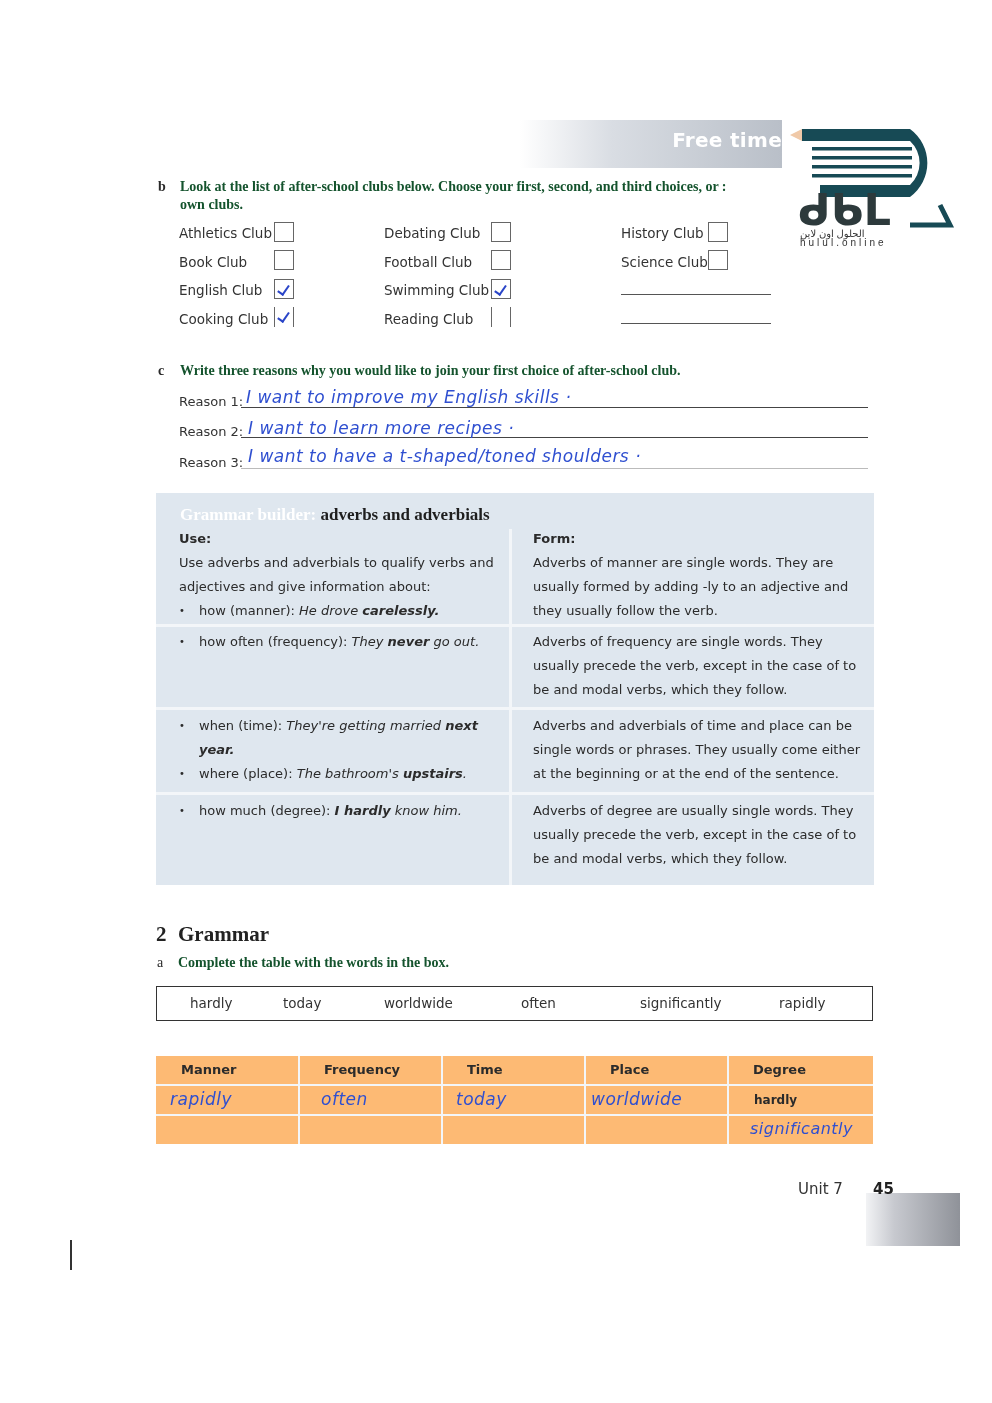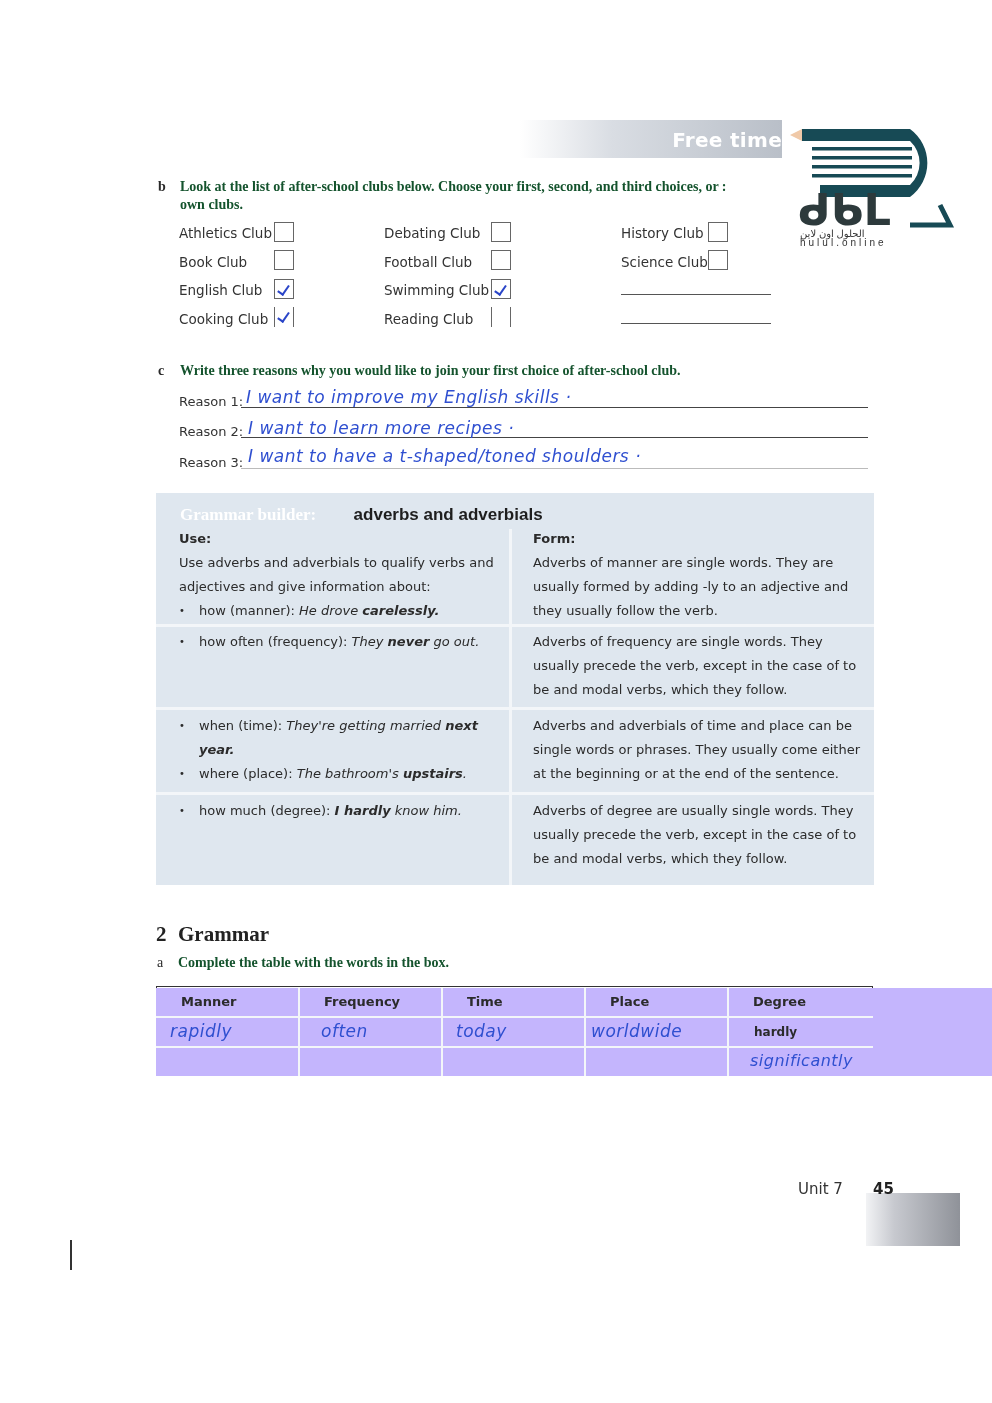--- a/index.html
+++ b/index.html
@@ -1,21 +1,21 @@
 <!DOCTYPE html>
 <html><head>
 <meta charset="utf-8">
 <style>
   html, body { margin:0; padding:0; }
   body { width:992px; height:1403px; background:#ffffff; position:relative; overflow:hidden;
          font-family:"Liberation Sans", sans-serif; color:#2a2a2a; }
   .abs { position:absolute; }
 
   
-  .banner { left:520px; top:120px; width:262px; height:38px;
+  .banner { left:520px; top:120px; width:262px; height:48px;
             background:linear-gradient(90deg, rgba(255,255,255,0) 0%, #d9dde3 35%, #b9bfc8 100%); }
   .banner-title { right:0; top:8px; color:#ffffff; font-weight:bold; font-size:20px; font-family:"DejaVu Sans", sans-serif; letter-spacing:0.3px; }
 
   
   .logo { left:790px; top:125px; width:170px; height:125px; }
 
   .serif { font-family:"Liberation Serif", serif; }
   .task-letter { font-weight:bold; font-size:14px; }
   .task-text { font-size:14px; font-weight:bold; color:#14532d; }
 
@@ -26,35 +26,35 @@
   .cb.partial { border-top:none; border-bottom:none; }
   .blank-line { height:1px; background:#555; width:150px; }
 
   .reason-label { font-size:13px; color:#333; font-family:"DejaVu Sans", sans-serif; }
   .reason-line { height:1px; background:#444; }
   .hand { color:#2f4fd0; font-family:"DejaVu Sans", sans-serif; font-size:17px; letter-spacing:0.5px; font-style:italic; font-weight:normal; }
 
   
   .gb { left:156px; top:493px; width:718px; height:392px; background:#dfe7ef; }
   .gb-title-a { color:#ffffff; font-weight:bold; font-size:17px; font-family:"Liberation Serif", serif; }
-  .gb-title-b { color:#1e1e1e; font-weight:bold; font-size:17px; font-family:Liberation Sans, sans-serif;margin-left:33px; }
+  .gb-title-b { color:#1e1e1e; font-weight:bold; font-size:17px; font-family:Liberation Serif, serif; }
   .gb-cell { position:absolute; box-sizing:border-box; font-size:13px; line-height:24px; color:#2b2b2b; font-family:"DejaVu Sans", sans-serif; }
   .gb-divider-h { position:absolute; height:3px; background:#f3f6f9; }
   .gb-divider-v { position:absolute; width:3px; background:#f3f6f9; }
   .gb-head { font-weight:bold; }
   .bullet { padding-left:20px; position:relative; }
   .bullet::before { content:"•"; position:absolute; left:0; font-size:10px; }
   .gb-cell i { font-style:italic; }
 
   
   .sec-num { font-size:21px; font-weight:bold; font-family:"Liberation Serif", serif; color:#222; }
   .word-box { left:156px; top:986px; width:717px; height:35px; border:1.5px solid #333; box-sizing:border-box; }
   .word { position:absolute; top:8px; font-size:13.5px; color:#333; font-family:"DejaVu Sans", sans-serif; }
 
-  .tbl { left:156px; top:988px; width:836px; height:88px; background:#c4b5fd; }
+  .tbl { left:156px; top:1056px; width:717px; height:88px; background:#fdba74; }
   .tbl-vline { position:absolute; top:0; width:2px; height:88px; background:#f3f6f9; }
   .tbl-hline { position:absolute; left:0; height:2px; width:717px; background:#f3f6f9; }
   .tbl-head { position:absolute; top:6px; font-weight:bold; font-size:13px; color:#2b2b2b; font-family:"DejaVu Sans", sans-serif; }
   .tbl-cell { position:absolute; font-size:17px; }
   .printed { color:#2b2b2b; font-family:"DejaVu Sans", sans-serif; font-size:12px; font-weight:bold; font-style:normal; }
 
   .footer-unit { left:798px; top:1180px; font-size:15px; color:#333; font-family:"DejaVu Sans", sans-serif; }
   .footer-page { left:873px; top:1180px; font-size:15px; font-weight:bold; color:#222; font-family:"DejaVu Sans", sans-serif; }
   .footer-tab { left:866px; top:1193px; width:94px; height:53px;
                 background:linear-gradient(90deg, #f2f3f5 0%, #c7c9cf 30%, #8f9299 100%); }

